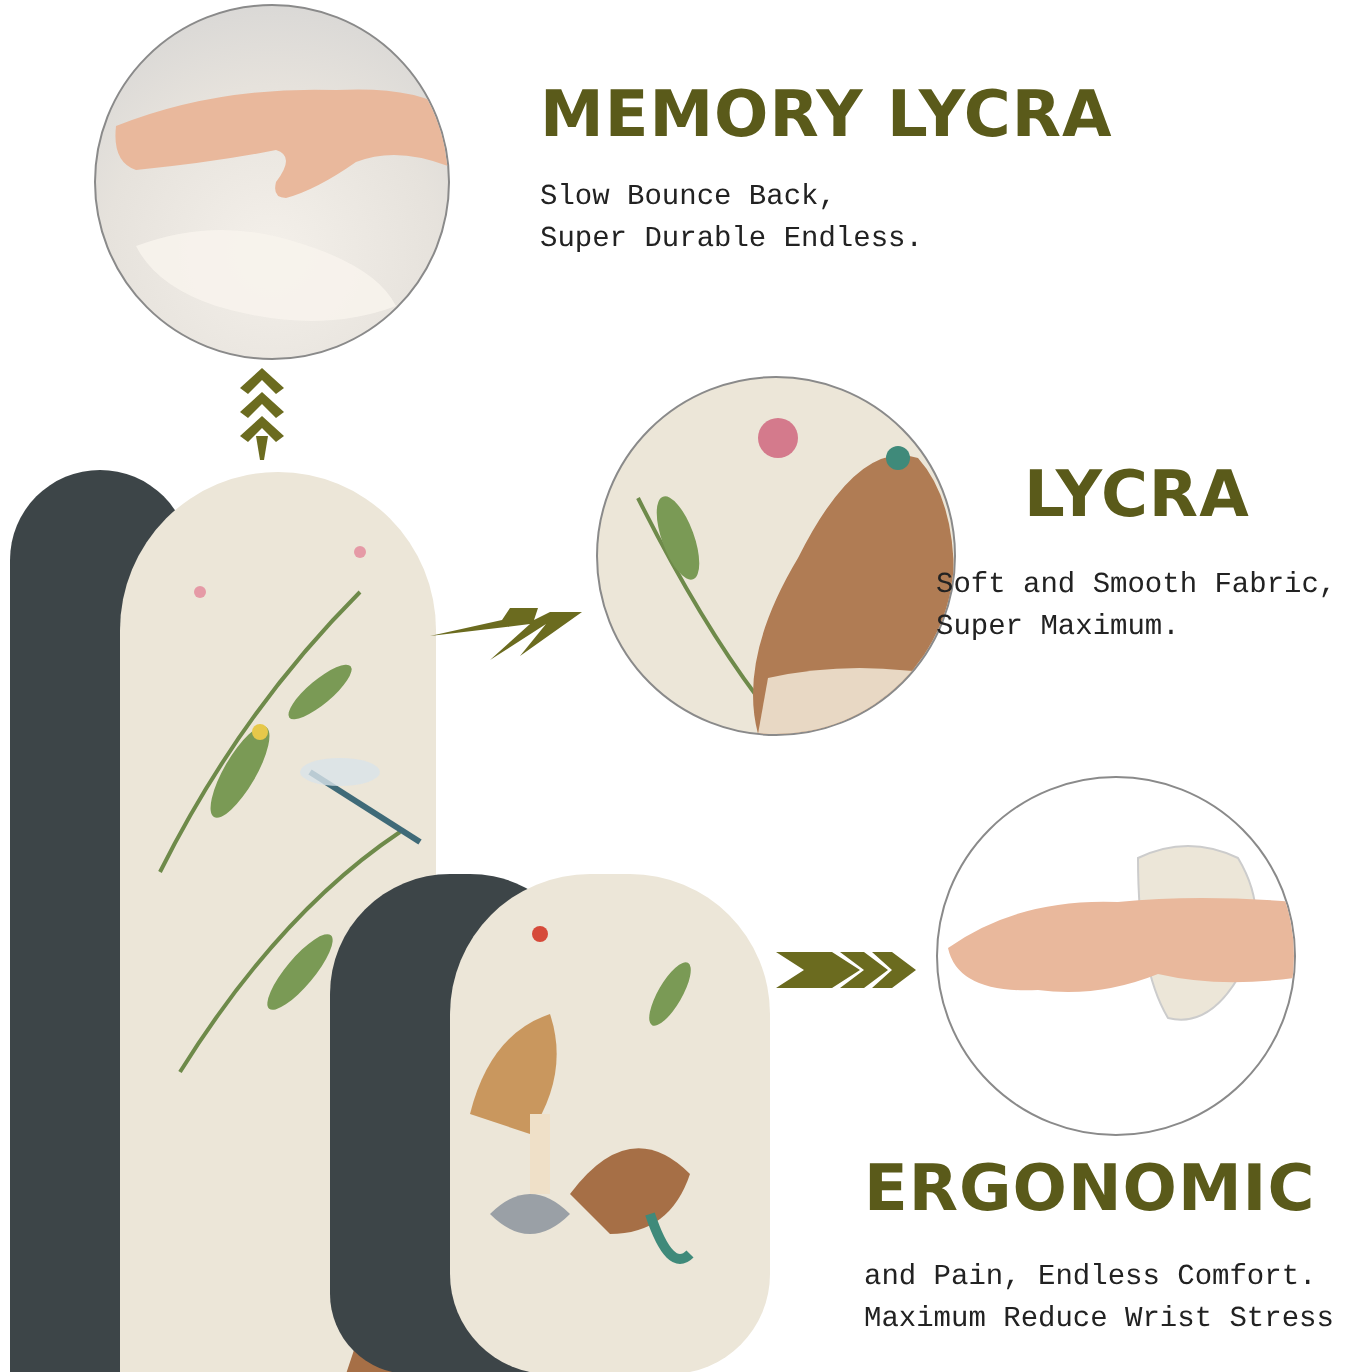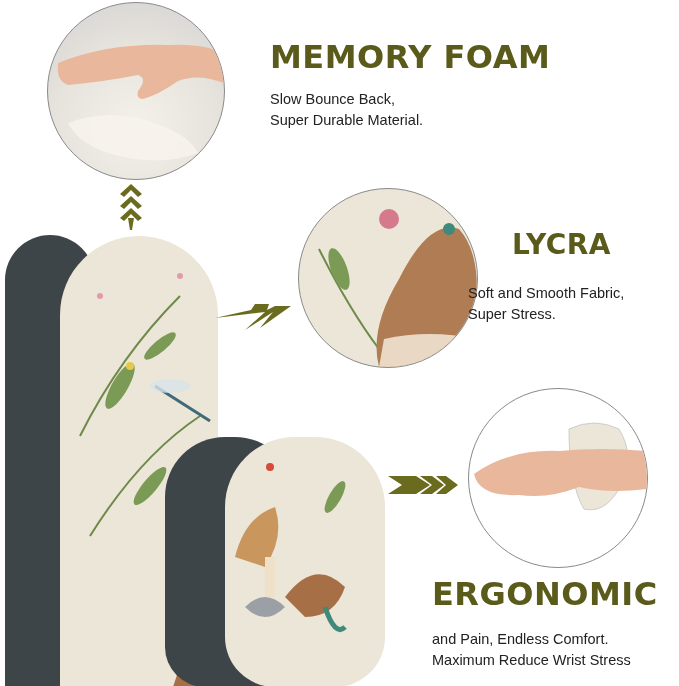--- a/index.html
+++ b/index.html
@@ -1,42 +1,42 @@
 <!DOCTYPE html>
 <html><head>
 <meta charset="utf-8">
 <style>
   html, body { margin:0; padding:0; background:#ffffff; }
   body { width:679px; height:686px; position:relative; overflow:hidden; font-family:"DejaVu Sans", sans-serif; }
   .abs { position:absolute; }
   .title { color:#5a5a1a; font-weight:bold; font-family:"DejaVu Sans", sans-serif; letter-spacing:0.5px; }
-  .desc { color:#222; font-size:14.5px; line-height:21px; font-family:Liberation Sans, sans-serif; }
+  .desc { color:#222; font-size:14.5px; line-height:21px; font-family:Liberation Mono, monospace; }
   .circle { position:absolute; border-radius:50%; overflow:hidden; border:1px solid #8a8a8a; }
 </style>
 </head>
 <body>
 
 <div class="circle" style="left:47px;top:2px;width:176px;height:176px;background:radial-gradient(circle at 50% 70%, #f4f0ea 0%, #e6e2dc 55%, #d2d2d2 100%);">
   <svg width="176" height="176" viewBox="0 0 176 176">
     <path d="M10 60 Q60 40 120 42 Q160 40 176 52 L176 80 Q150 70 130 78 Q110 92 95 96 Q88 96 90 88 Q100 75 90 72 Q60 78 20 82 Q8 78 10 60 Z" fill="#e9b89c"></path>
     <path d="M20 120 Q60 105 100 118 Q140 130 150 150 Q110 165 60 150 Q30 140 20 120 Z" fill="#f7f3ec" opacity="0.9"></path>
   </svg>
 </div>
 
 <svg class="abs" style="left:120px;top:184px" width="22" height="46" viewBox="0 0 22 46">
   <path d="M11 0 L22 10 L18 13 L11 6 L4 13 L0 10 Z" fill="#6b6b1f"></path>
   <path d="M11 12 L22 22 L18 25 L11 18 L4 25 L0 22 Z" fill="#6b6b1f"></path>
   <path d="M11 24 L22 34 L18 37 L11 30 L4 37 L0 34 Z" fill="#6b6b1f"></path>
   <path d="M8 34 L14 34 L12 46 L10 46 Z" fill="#6b6b1f"></path>
 </svg>
 
-<div class="abs title" style="left:270px;top:38px;font-size:32px;">MEMORY FOAM</div>
+<div class="abs title" style="left:270px;top:38px;font-size:32px;">MEMORY LYCRA</div>
 <div class="abs desc" style="left:270px;top:89px;">
   <div>Slow Bounce Back,</div>
-  <div>Super Durable Material.</div>
+  <div>Super Durable Endless.</div>
 </div>
 
 <div class="abs" style="left:5px;top:235px;width:90px;height:460px;background:#3d4548;border-radius:45px 45px 0 0;"></div>
 <div class="abs" style="left:60px;top:236px;width:158px;height:460px;background:#ece6d8;border-radius:79px 79px 0 0;overflow:hidden;">
   <svg width="158" height="460" viewBox="0 0 158 460">
     <path d="M20 200 Q60 120 120 60" stroke="#6e8a4a" stroke-width="2" fill="none"></path>
     <path d="M30 300 Q80 220 140 180" stroke="#6e8a4a" stroke-width="2" fill="none"></path>
     <ellipse cx="60" cy="150" rx="8" ry="26" fill="#7a9a55" transform="rotate(30 60 150)"></ellipse>
     <ellipse cx="100" cy="110" rx="6" ry="20" fill="#7a9a55" transform="rotate(50 100 110)"></ellipse>
     <ellipse cx="90" cy="250" rx="7" ry="24" fill="#7a9a55" transform="rotate(40 90 250)"></ellipse>
@@ -57,24 +57,24 @@
   <svg width="178" height="178" viewBox="0 0 178 178">
     <path d="M20 60 Q50 120 80 160" stroke="#6e8a4a" stroke-width="2" fill="none"></path>
     <ellipse cx="40" cy="80" rx="8" ry="22" fill="#7a9a55" transform="rotate(-20 40 80)"></ellipse>
     <circle cx="90" cy="30" r="10" fill="#d47a8c"></circle>
     <path d="M100 90 Q130 30 160 40 Q178 60 178 100 L178 178 L80 178 Q70 140 100 90 Z" fill="#b07c54"></path>
     <path d="M85 150 Q130 140 178 150 L178 178 L80 178 Z" fill="#e8d8c4"></path>
     <circle cx="150" cy="40" r="6" fill="#3f8a7a"></circle>
   </svg>
 </div>
 
-<div class="abs title" style="left:512px;top:228px;font-size:28px;">LYCRA</div>
+<div class="abs title" style="left:512px;top:228px;font-size:32px;">LYCRA</div>
 <div class="abs desc" style="left:468px;top:283px;">
   <div>Soft and Smooth Fabric,</div>
-  <div>Super Stress.</div>
+  <div>Super Maximum.</div>
 </div>
 
 <div class="abs" style="left:165px;top:437px;width:130px;height:250px;background:#3d4548;border-radius:60px 60px 40px 40px;"></div>
 <div class="abs" style="left:225px;top:437px;width:160px;height:250px;background:#ece6d8;border-radius:70px 70px 50px 50px;overflow:hidden;">
   <svg width="160" height="250" viewBox="0 0 160 250">
     <path d="M10 120 Q20 80 50 70 Q60 100 40 130 Z" fill="#c9975e"></path>
     <rect x="40" y="120" width="10" height="40" fill="#efe0c8"></rect>
     <path d="M60 160 Q90 120 120 150 Q110 180 80 180 Z" fill="#a66f46"></path>
     <path d="M20 170 Q40 150 60 170 Q40 190 20 170 Z" fill="#9aa0a6"></path>
     <ellipse cx="110" cy="60" rx="6" ry="18" fill="#7a9a55" transform="rotate(30 110 60)"></ellipse>

